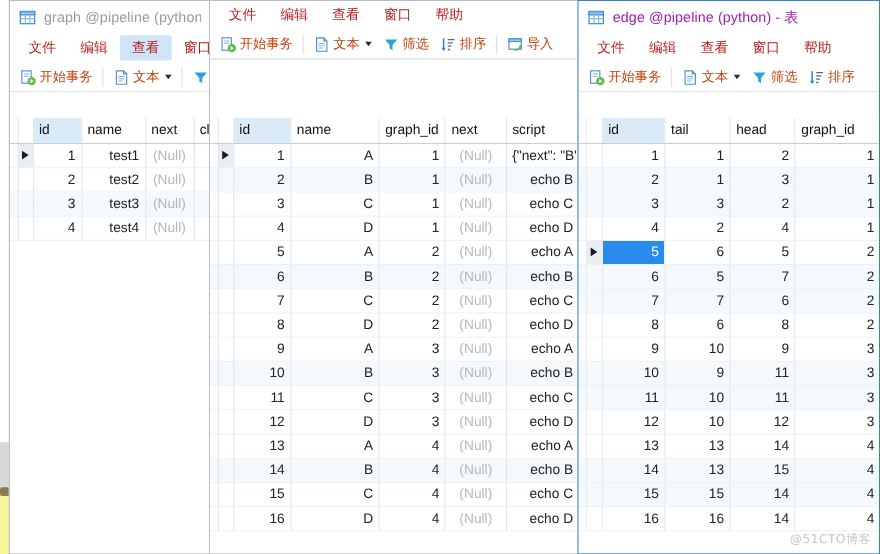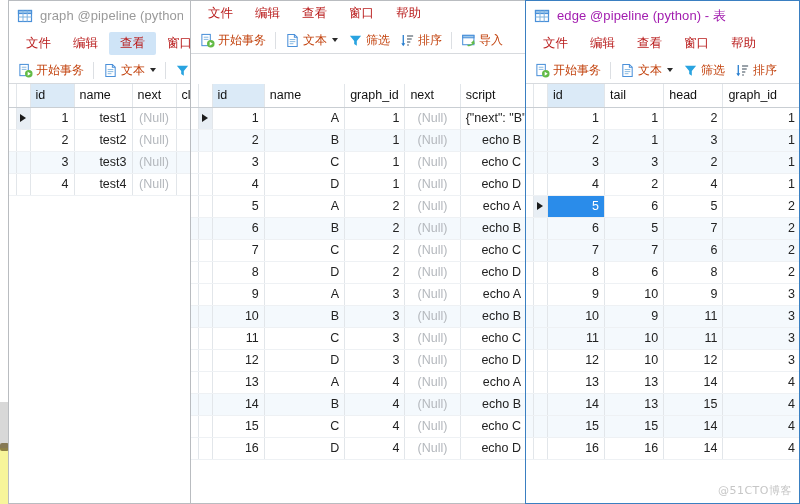--- a/index.html
+++ b/index.html
@@ -77,21 +77,21 @@
   .tbsep{width:1px;height:17px;background:#dcdfe3;margin:0 4px;flex:0 0 auto;}
   .caret{
     margin-left:5px;width:0;height:0;
     border-left:3.5px solid transparent;border-right:3.5px solid transparent;
     border-top:4px solid #2a2a2a;
   }
   .ico{width:15px;height:15px;flex:0 0 auto;display:block;}
 
   
   .gridwrap{position:absolute;left:0;right:0;top:83px;bottom:0;overflow:hidden;background:#fff;}
-  table.grid{border-collapse:collapse;table-layout:fixed;font-size:12.5px;}
+  table.grid{border-collapse:collapse;table-layout:fixed;font-size:12.5px;margin-top:23px;}
   table.grid th,table.grid td{
     border-right:1px solid #e2e6ea;border-bottom:1px solid #eef1f4;
     height:22px;padding:0 5px;box-sizing:border-box;
     white-space:nowrap;overflow:hidden;font-weight:normal;
     vertical-align:middle;
   }
   table.grid thead th{
     background:#ffffff;border-bottom:1px solid #c9ced3;
     text-align:left;color:#111;height:23px;font-size:12.5px;
   }

